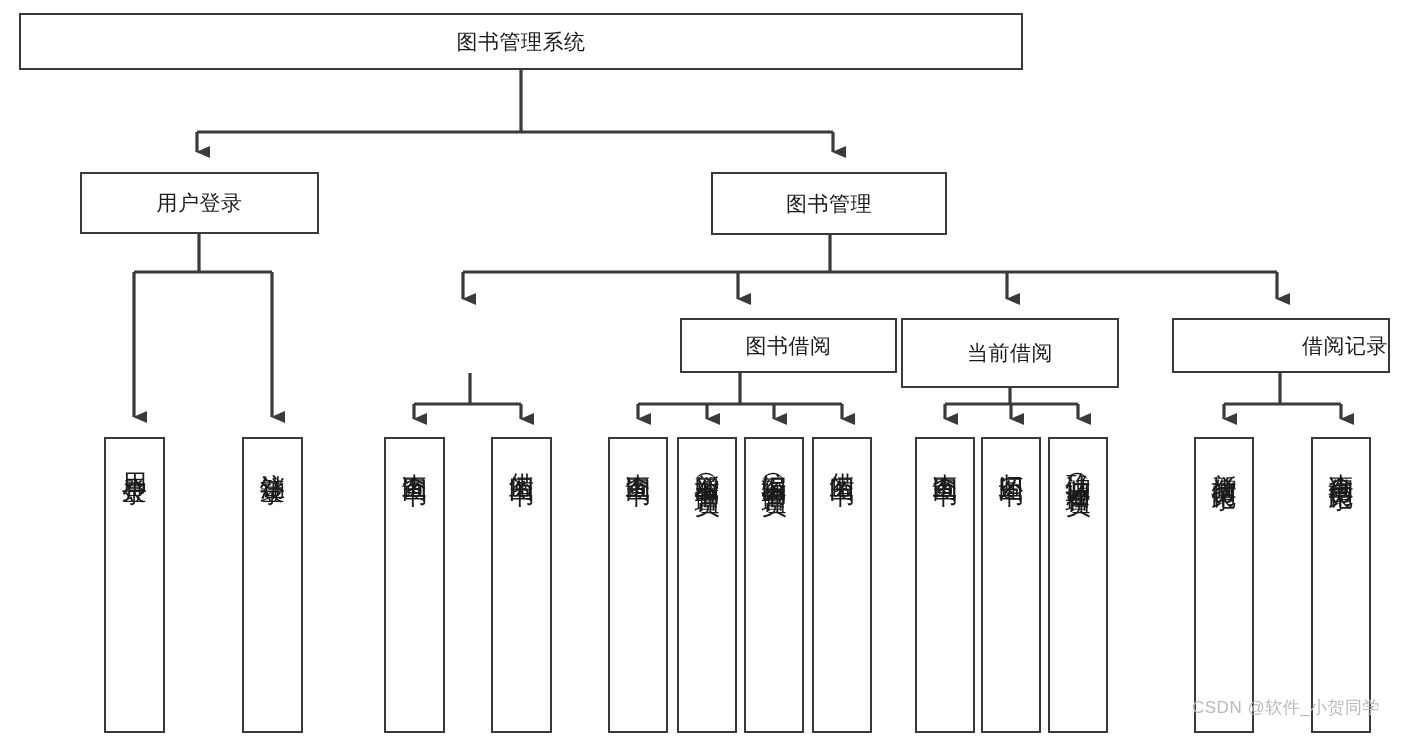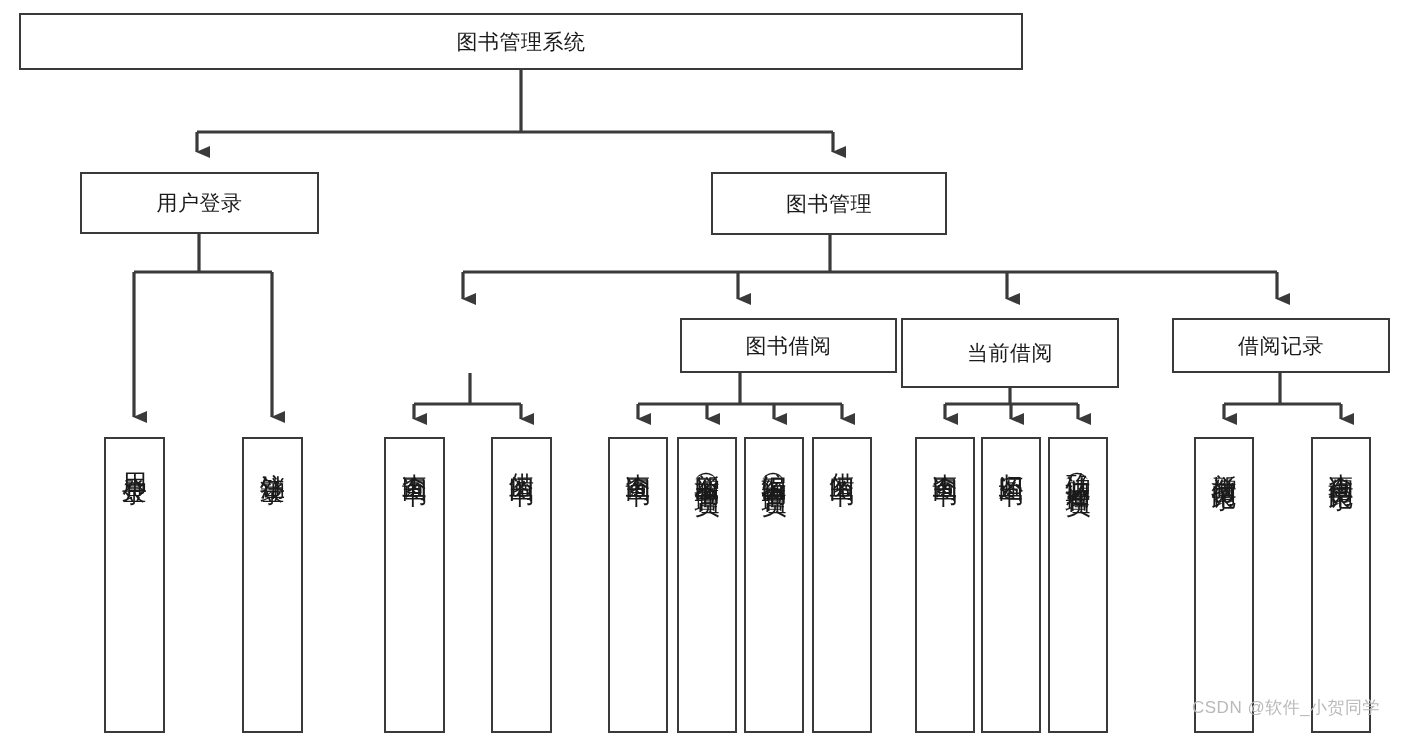--- a/index.html
+++ b/index.html
@@ -135,21 +135,21 @@
 
 
   <div class="node horizontal" style="left:632px; top:318px; width:217px; height:55px;margin-left:48px;">
     <span class="label">图书借阅</span>
   </div>
 
   <div class="node horizontal" style="left:901px; top:318px; width:218px; height:70px;">
     <span class="label">当前借阅</span>
   </div>
 
-  <div class="node horizontal" style="left:1172px; top:318px; width:218px; height:55px;">
+  <div class="node horizontal" style="left:1172px; top:318px; width:218px; height:55px;justify-content:flex-end;">
     <span class="label">借阅记录</span>
   </div>
 
   <div class="node vertical" style="left:104px; top:437px; width:61px; height:296px;">
     <span class="label">用户登录</span>
   </div>
 
   <div class="node vertical" style="left:242px; top:437px; width:61px; height:296px;">
     <span class="label">注销登录</span>
   </div>

